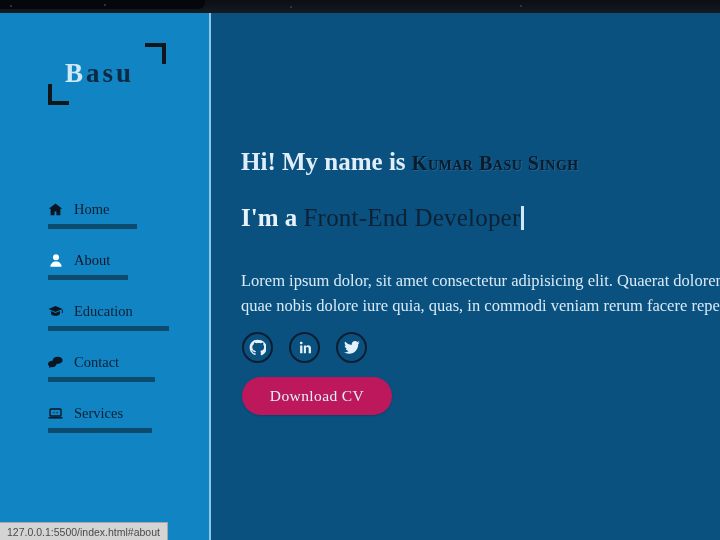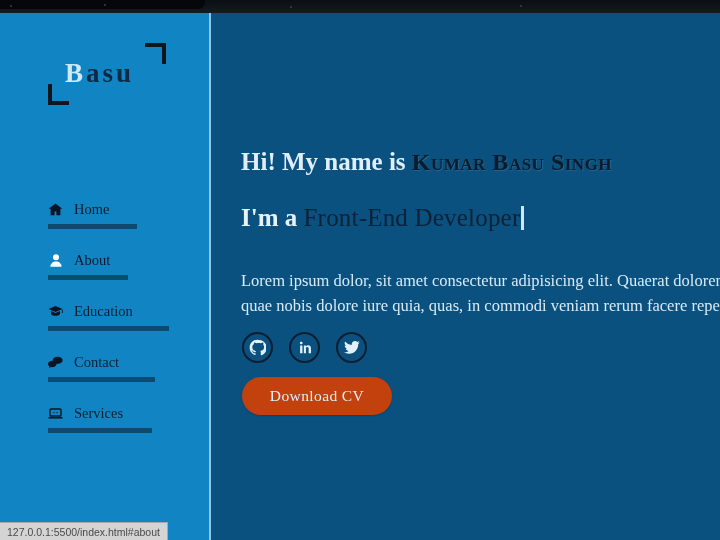--- a/index.html
+++ b/index.html
@@ -167,21 +167,21 @@
   }
   .h-greet .lead {
     font-family: "Liberation Serif", serif;
     font-size: 25px;
     font-weight: 700;
     color: #dfeef8;
     letter-spacing: 0px;
   }
   .h-greet .name {
     font-family: "Liberation Serif", serif;
-    font-size: 24px;
+    font-size: 20px;
     font-weight: 700;
     font-variant: small-caps;
     color: #0a1b2c;
     letter-spacing: 0.5px;
     text-shadow: 1px 1px 0 rgba(255,255,255,0.10);
   }
 
   .h-role {
     position: absolute;
     top: 192px;
@@ -243,21 +243,21 @@
   }
   .social svg { display: block; }
 
   .cv-btn {
     position: absolute;
     top: 364px;
     left: 29px;
     width: 150px;
     height: 38px;
     border-radius: 19px;
-    background: #c2410c;
+    background: #be185d;
     border: none;
     color: #dff0fb;
     font-family: "Liberation Serif", serif;
     font-size: 15.5px;
     letter-spacing: 0.4px;
     cursor: pointer;
     box-shadow: 0 1px 2px rgba(0,0,0,0.18);
   }
 
   

